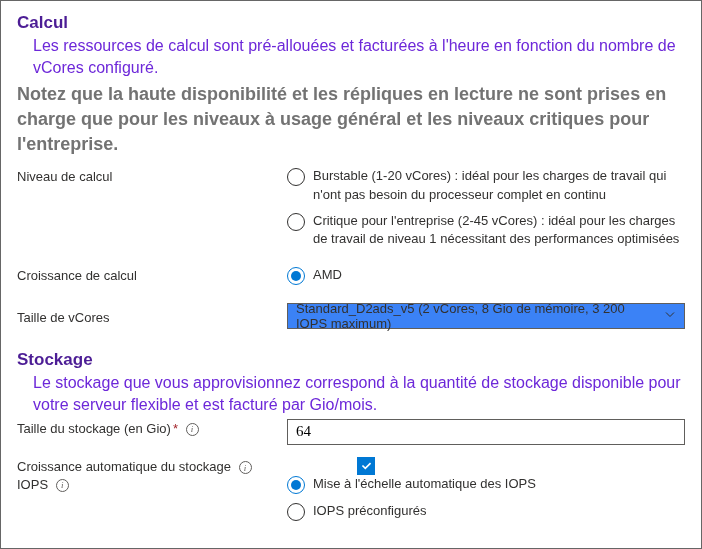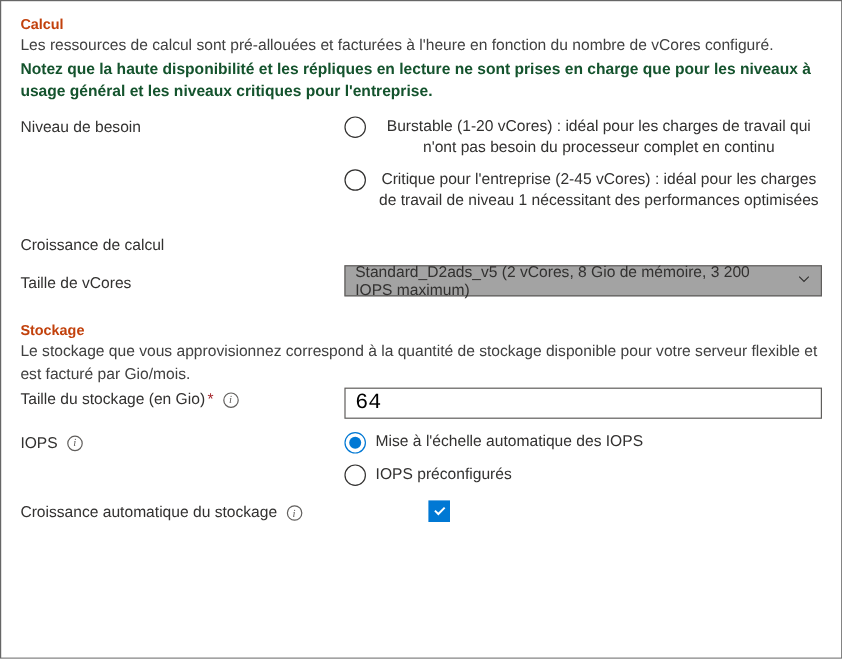--- a/index.html
+++ b/index.html
@@ -10,35 +10,35 @@
     color: #323130;
     background: #fff;
   }
   .panel {
     width: 702px;
     height: 549px;
     border: 1px solid #666;
     padding: 10px 16px 16px 16px;
   }
   .section-heading {
-    font-size: 12px;
+    font-size: 17px;
     font-weight: 600;
-    color: #c2410c;
+    color: #4c1d95;
     margin: 2px 0 2px 0;
   }
   .section-desc {
-    font-size: 13px;
-    color: #404040;
-    margin: 0 0 2px 0;
+    font-size: 16px;
+    color: #6d28d9;
+    margin: 0 0 2px 16px;
     line-height: 1.4;
   }
   .section-note {
-    font-size: 13px;
+    font-size: 18px;
     font-weight: 600;
-    color: #14532d;
+    color: #737373;
     margin: 0 0 10px 0;
     line-height: 1.4;
   }
   .row {
     display: flex;
     align-items: flex-start;
     margin-bottom: 10px;
   }
   .row-label {
     width: 270px;
@@ -76,47 +76,46 @@
     content: "";
     width: 10px;
     height: 10px;
     border-radius: 50%;
     background: #0078d4;
   }
   .radio-label {
     font-size: 13px;
     line-height: 1.4;
     color: #323130;
-    text-align: center;
   }
   .select-box {
     width: 100%;
     border: 1px solid #605e5c;
-    background: #a3a3a3;
+    background: #3b82f6;
     padding: 4px 28px 4px 8px;
     font-size: 13px;
     color: #323130;
     position: relative;
     cursor: pointer;
     height: 26px;
     display: flex;
     align-items: center;
   }
   .select-chevron {
     position: absolute;
     right: 8px;
     top: 50%;
     transform: translateY(-50%);
   }
   .text-input {
     width: 100%;
     border: 1px solid #605e5c;
     padding: 4px 8px;
-    font-size: 18px;
-    font-family: Liberation Mono, monospace;
+    font-size: 15px;
+    font-family: Liberation Serif, serif;
     height: 26px;
   }
   .req { color: #a4262c; margin-left: 2px; }
   .info-icon {
     display: inline-flex;
     width: 13px;
     height: 13px;
     border: 1px solid #605e5c;
     border-radius: 50%;
     align-items: center;
@@ -142,36 +141,40 @@
 </head>
 <body>
 
 <div class="panel">
 
   <div class="section-heading">Calcul</div>
   <div class="section-desc">Les ressources de calcul sont pré-allouées et facturées à l'heure en fonction du nombre de vCores configuré.</div>
   <div class="section-note">Notez que la haute disponibilité et les répliques en lecture ne sont prises en charge que pour les niveaux à usage général et les niveaux critiques pour l'entreprise.</div>
 
   <div class="row">
-    <div class="row-label">Niveau de besoin</div>
+    <div class="row-label">Niveau de calcul</div>
     <div class="row-control">
       <div class="radio-item">
         <span class="radio-circle"></span>
         <span class="radio-label">Burstable (1-20 vCores) : idéal pour les charges de travail qui n'ont pas besoin du processeur complet en continu</span>
       </div>
       <div class="radio-item">
         <span class="radio-circle"></span>
         <span class="radio-label">Critique pour l'entreprise (2-45 vCores) : idéal pour les charges de travail de niveau 1 nécessitant des performances optimisées</span>
       </div>
     </div>
   </div>
 
   <div class="row">
     <div class="row-label">Croissance de calcul</div>
     <div class="row-control">
+      <div class="radio-item">
+        <span class="radio-circle selected"></span>
+        <span class="radio-label">AMD</span>
+      </div>
     </div>
   </div>
 
   <div class="row" style="align-items:center">
     <div class="row-label">Taille de vCores</div>
     <div class="row-control">
       <div class="select-box">
         <span>Standard_D2ads_v5 (2 vCores, 8 Gio de mémoire, 3 200 IOPS maximum)</span>
         <span class="select-chevron">
           <svg width="12" height="12" viewBox="0 0 12 12">
@@ -188,44 +191,44 @@
   <div class="row" style="align-items:flex-start">
     <div class="row-label">
       <span>Taille du stockage (en Gio)</span><span class="req">*</span>
       <span class="info-icon">i</span>
     </div>
     <div class="row-control">
       <input class="text-input" value="64" style="">
     </div>
   </div>
 
+  <div class="row" style="align-items:center;margin-top:12px;margin-bottom:0">
+    <div class="row-label" style="width:340px">
+      <span>Croissance automatique du stockage</span>
+      <span class="info-icon">i</span>
+    </div>
+    <div class="row-control">
+      <div class="checkbox">
+        <svg viewBox="0 0 16 16">
+            <path d="M3 8 L6.5 11.5 L13 5" stroke="#fff" stroke-width="2" fill="none"></path>
+          </svg>
+      </div>
+    </div>
+  </div>
+
   <div class="row">
     <div class="row-label">
       <span>IOPS</span>
       <span class="info-icon">i</span>
     </div>
     <div class="row-control">
       <div class="radio-item">
         <span class="radio-circle selected"></span>
         <span class="radio-label">Mise à l'échelle automatique des IOPS</span>
       </div>
       <div class="radio-item" style="margin-bottom:0">
         <span class="radio-circle"></span>
         <span class="radio-label">IOPS préconfigurés</span>
       </div>
     </div>
   </div>
 
-  <div class="row" style="align-items:center;margin-top:12px;margin-bottom:0">
-    <div class="row-label" style="width:340px">
-      <span>Croissance automatique du stockage</span>
-      <span class="info-icon">i</span>
-    </div>
-    <div class="row-control">
-      <div class="checkbox">
-        <svg viewBox="0 0 16 16">
-            <path d="M3 8 L6.5 11.5 L13 5" stroke="#fff" stroke-width="2" fill="none"></path>
-          </svg>
-      </div>
-    </div>
-  </div>
-
 </div>
 
 </body></html>

